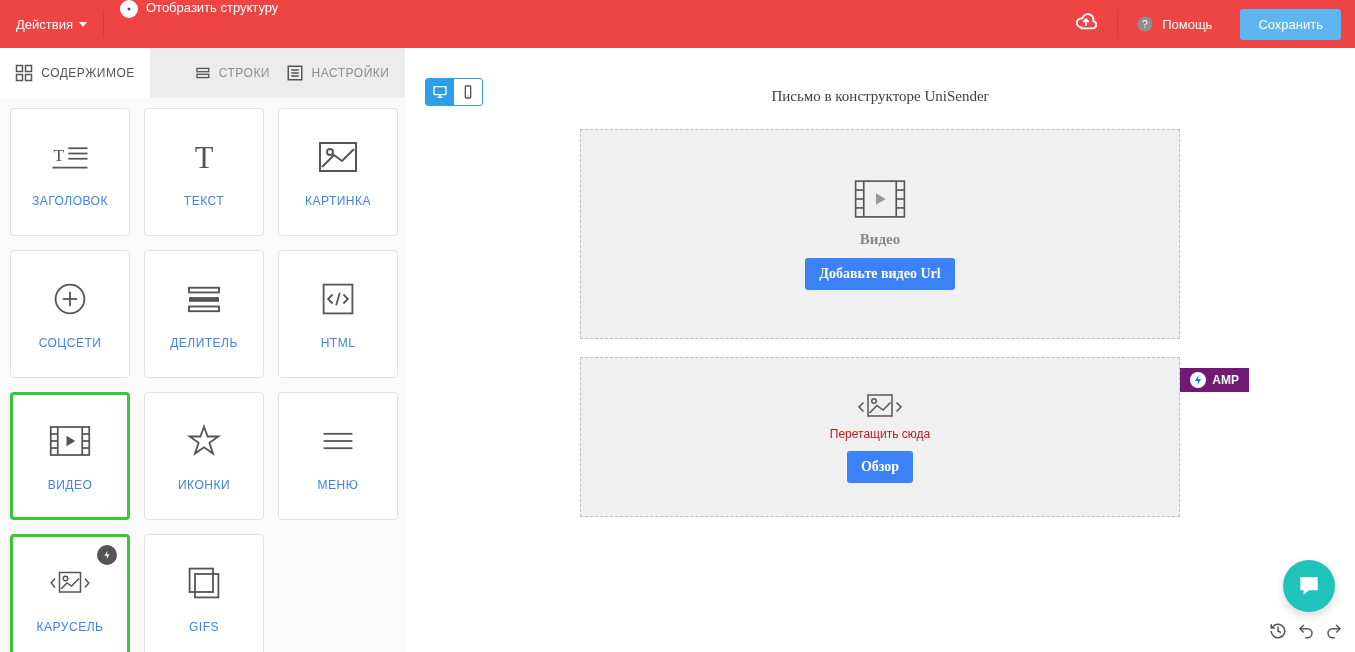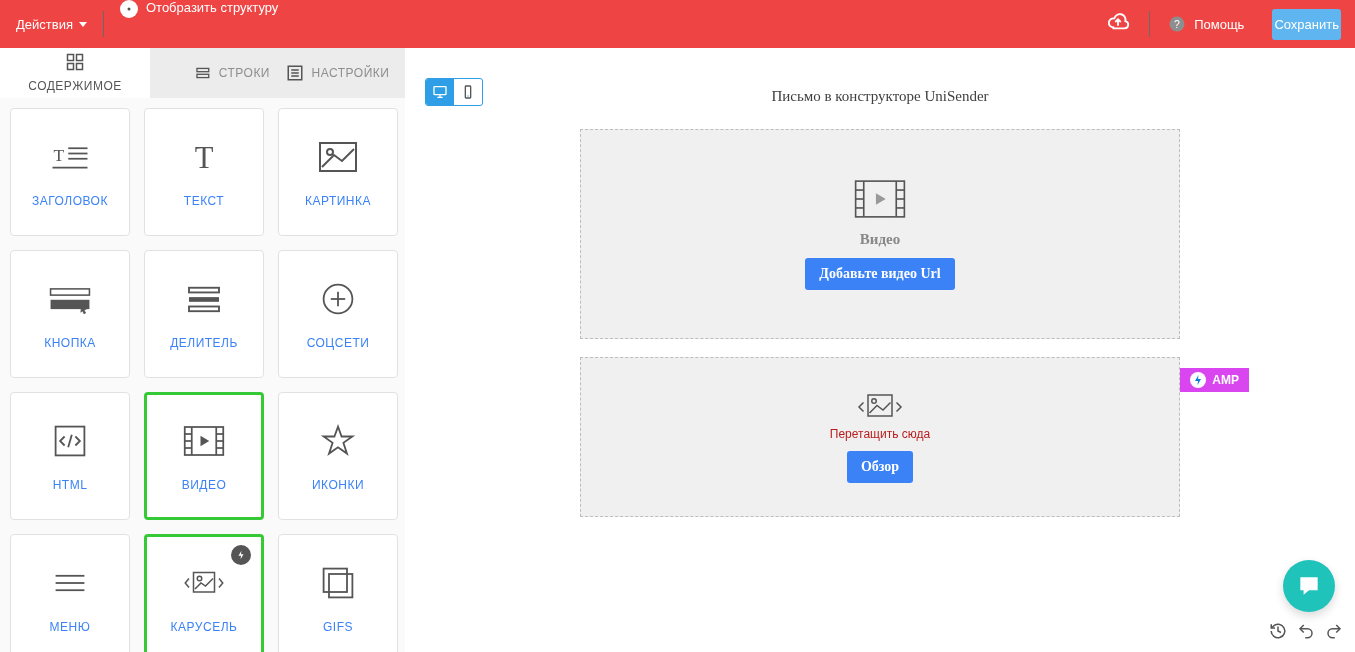--- a/index.html
+++ b/index.html
@@ -7,27 +7,27 @@
 
   
   .topbar { height: 48px; background: #ef4444; display: flex; align-items: center; color: #fff; }
   .actions-btn { display: flex; align-items: center; gap: 6px; padding: 0 16px; height: 100%; font-size: 13px; cursor: pointer; }
   .chev-down { display: inline-block; width: 0; height: 0; border-left: 4px solid transparent; border-right: 4px solid transparent; border-top: 5px solid #fff; }
   .vsep { width: 1px; height: 26px; background: #6a6a6a; }
   .show-struct { display: flex; align-items: flex-start; gap: 8px; padding: 0 16px; height: 100%; font-size: 13px; cursor: pointer; }
   .topbar .spacer { flex: 1; }
   .cloud-btn { padding: 0 18px; cursor: pointer; }
   .help-btn { display: flex; align-items: center; gap: 8px; padding: 0 18px; font-size: 13px; cursor: pointer; }
-  .save-btn { background: #5eb5f0; color: #fff; border: none; border-radius: 3px; padding: 8px 2px; font-size: 13px; margin: 0 14px 0 10px; cursor: pointer; }
+  .save-btn { background: #5eb5f0; color: #fff; border: none; border-radius: 3px; padding: 8px 18px; font-size: 13px; margin: 0 14px 0 10px; cursor: pointer; }
 
   
   .sidebar { position: absolute; top: 48px; left: 0; width: 405px; height: 604px; background: #fafafa; display: flex; flex-direction: column; }
   .tabs { display: flex; height: 52px; }
   .tab { display: flex; align-items: center; justify-content: center; gap: 8px; font-size: 12px; letter-spacing: 0.5px; color: #8e8e8e; cursor: pointer; background: #ececec; }
-  .tab.active { background: #fff; color: #555; flex-direction: column; }
+  .tab.active { background: #fff; color: #555; }
   .tab.t1 { width: 150px; }
   .tab.t2 { width: 120px; padding-left: 45px; }
   .tab.t3 { width: 135px; }
   .tiles { padding: 10px; display: grid; grid-template-columns: repeat(3, 120px); gap: 14px; justify-content: start; overflow-y: auto; }
   .tile { width: 120px; height: 128px; background: #fff; border: 1px solid #e1e1e1; border-radius: 4px; display: flex; flex-direction: column; align-items: center; justify-content: center; gap: 16px; cursor: grab; position: relative; }
   .tile.hl { border: 3px solid #36c936; }
   .tile .ticon { width: 42px; height: 42px; display: flex; align-items: center; justify-content: center; }
   .tile .tlabel { font-size: 12px; color: #3b82f6; letter-spacing: 0.5px; }
   .badge { position: absolute; top: 8px; right: 10px; width: 20px; height: 20px; border-radius: 50%; background: #555; display: flex; align-items: center; justify-content: center; }
   .bolt-w { width: 10px; height: 10px;}
@@ -40,21 +40,21 @@
   .dev svg { width: 16px; height: 16px; }
   .page-title { text-align: center; margin-top: 40px; font-size: 15px; color: #404040; font-family: Georgia, serif; }
 
   .blocks { width: 600px; margin: 24px auto 0; display: flex; flex-direction: column; gap: 18px; }
   .canvas-block { border: 1px dashed #bdbdbd; background: #f0f0f0; position: relative; display: flex; flex-direction: column; align-items: center; justify-content: center; }
   .cb1 { height: 210px; }
   .cb2 { height: 160px; }
   .cb-title { font-family: Georgia, serif; font-size: 15px; font-weight: bold; color: #888; margin-top: 12px; }
   .cb-drag { font-size: 12px; color: #b91c1c; margin-top: 4px; }
   .cb-btn { background: #3b82f6; color: #fff; border: none; border-radius: 3px; padding: 8px 14px; font-size: 14px; font-family: Georgia, serif; font-weight: bold; margin-top: 10px; cursor: pointer; }
-  .amp-tag { position: absolute; top: 10px; right: -70px; background: #d946ef; color: #fff; font-size: 12px; font-weight: bold; padding: 4px 10px; display: flex; align-items: center; gap: 6px; }
+  .amp-tag { position: absolute; top: 10px; right: -70px; background: #701a75; color: #fff; font-size: 12px; font-weight: bold; padding: 4px 10px; display: flex; align-items: center; gap: 6px; }
   .amp-tag .b { width: 16px; height: 16px; background: #fff; border-radius: 50%; display: flex; align-items: center; justify-content: center; color: #0d7dd6; font-size: 12px; font-weight: bold;}
 
   
   .history { position: absolute; bottom: 10px; right: 10px; display: flex; gap: 6px; }
   .hist-btn { width: 22px; height: 22px; display: flex; align-items: center; justify-content: center; cursor: pointer; color: #555; }
 
   .chatfab { position: absolute; bottom: 40px; right: 20px; width: 52px; height: 52px; border-radius: 50%; background: #20c3ba; display: flex; align-items: center; justify-content: center; box-shadow: 0 4px 10px rgba(0,0,0,0.15); cursor: pointer; }
 
   .ic { stroke: #555; stroke-width: 2; fill: none; }
   .ic-w { stroke: #fff; stroke-width: 2; fill: none; }
@@ -150,47 +150,37 @@
           <svg viewBox="0 0 40 32" width="40" height="32">
             <rect x="2" y="2" width="36" height="28" class="ic"></rect>
             <circle cx="12" cy="11" r="3" class="ic"></circle>
             <polyline points="4,26 16,14 24,20 36,8" class="ic"></polyline>
           </svg>
         </div>
         <div class="tlabel">КАРТИНКА</div>
       </div>
       <div class="tile">
         <div class="ticon">
-          <svg viewBox="0 0 54 34" width="50" height="32">
-            <rect x="2" y="4" width="50" height="8" class="ic"></rect>
-            <rect x="2" y="18" width="50" height="12" fill="#555"></rect>
-            <polygon points="42,24 48,30 45,31 47,35 45,36 43,32 41,34" fill="#555" stroke="#555"></polygon>
-          </svg>
-        </div>
-        <div class="tlabel">КНОПКА</div>
+          <svg viewBox="0 0 40 40" width="36" height="36">
+            <circle cx="20" cy="20" r="16" class="ic"></circle>
+            <line x1="12" y1="20" x2="28" y2="20" class="ic"></line>
+            <line x1="20" y1="12" x2="20" y2="28" class="ic"></line>
+          </svg>
+        </div>
+        <div class="tlabel">СОЦСЕТИ</div>
       </div>
       <div class="tile">
         <div class="ticon">
           <svg viewBox="0 0 40 32" width="38" height="30">
             <rect x="4" y="4" width="32" height="5" class="ic"></rect>
             <rect x="4" y="14" width="32" height="5" fill="#555"></rect>
             <rect x="4" y="24" width="32" height="5" class="ic"></rect>
           </svg>
         </div>
         <div class="tlabel">ДЕЛИТЕЛЬ</div>
-      </div>
-      <div class="tile">
-        <div class="ticon">
-          <svg viewBox="0 0 40 40" width="36" height="36">
-            <circle cx="20" cy="20" r="16" class="ic"></circle>
-            <line x1="12" y1="20" x2="28" y2="20" class="ic"></line>
-            <line x1="20" y1="12" x2="20" y2="28" class="ic"></line>
-          </svg>
-        </div>
-        <div class="tlabel">СОЦСЕТИ</div>
       </div>
       <div class="tile">
         <div class="ticon">
           <svg viewBox="0 0 40 40" width="36" height="36">
             <rect x="4" y="4" width="32" height="32" class="ic"></rect>
             <polyline points="14,15 9,20 14,25" class="ic"></polyline>
             <polyline points="26,15 31,20 26,25" class="ic"></polyline>
             <line x1="22" y1="13" x2="18" y2="27" class="ic"></line>
           </svg>
         </div>

